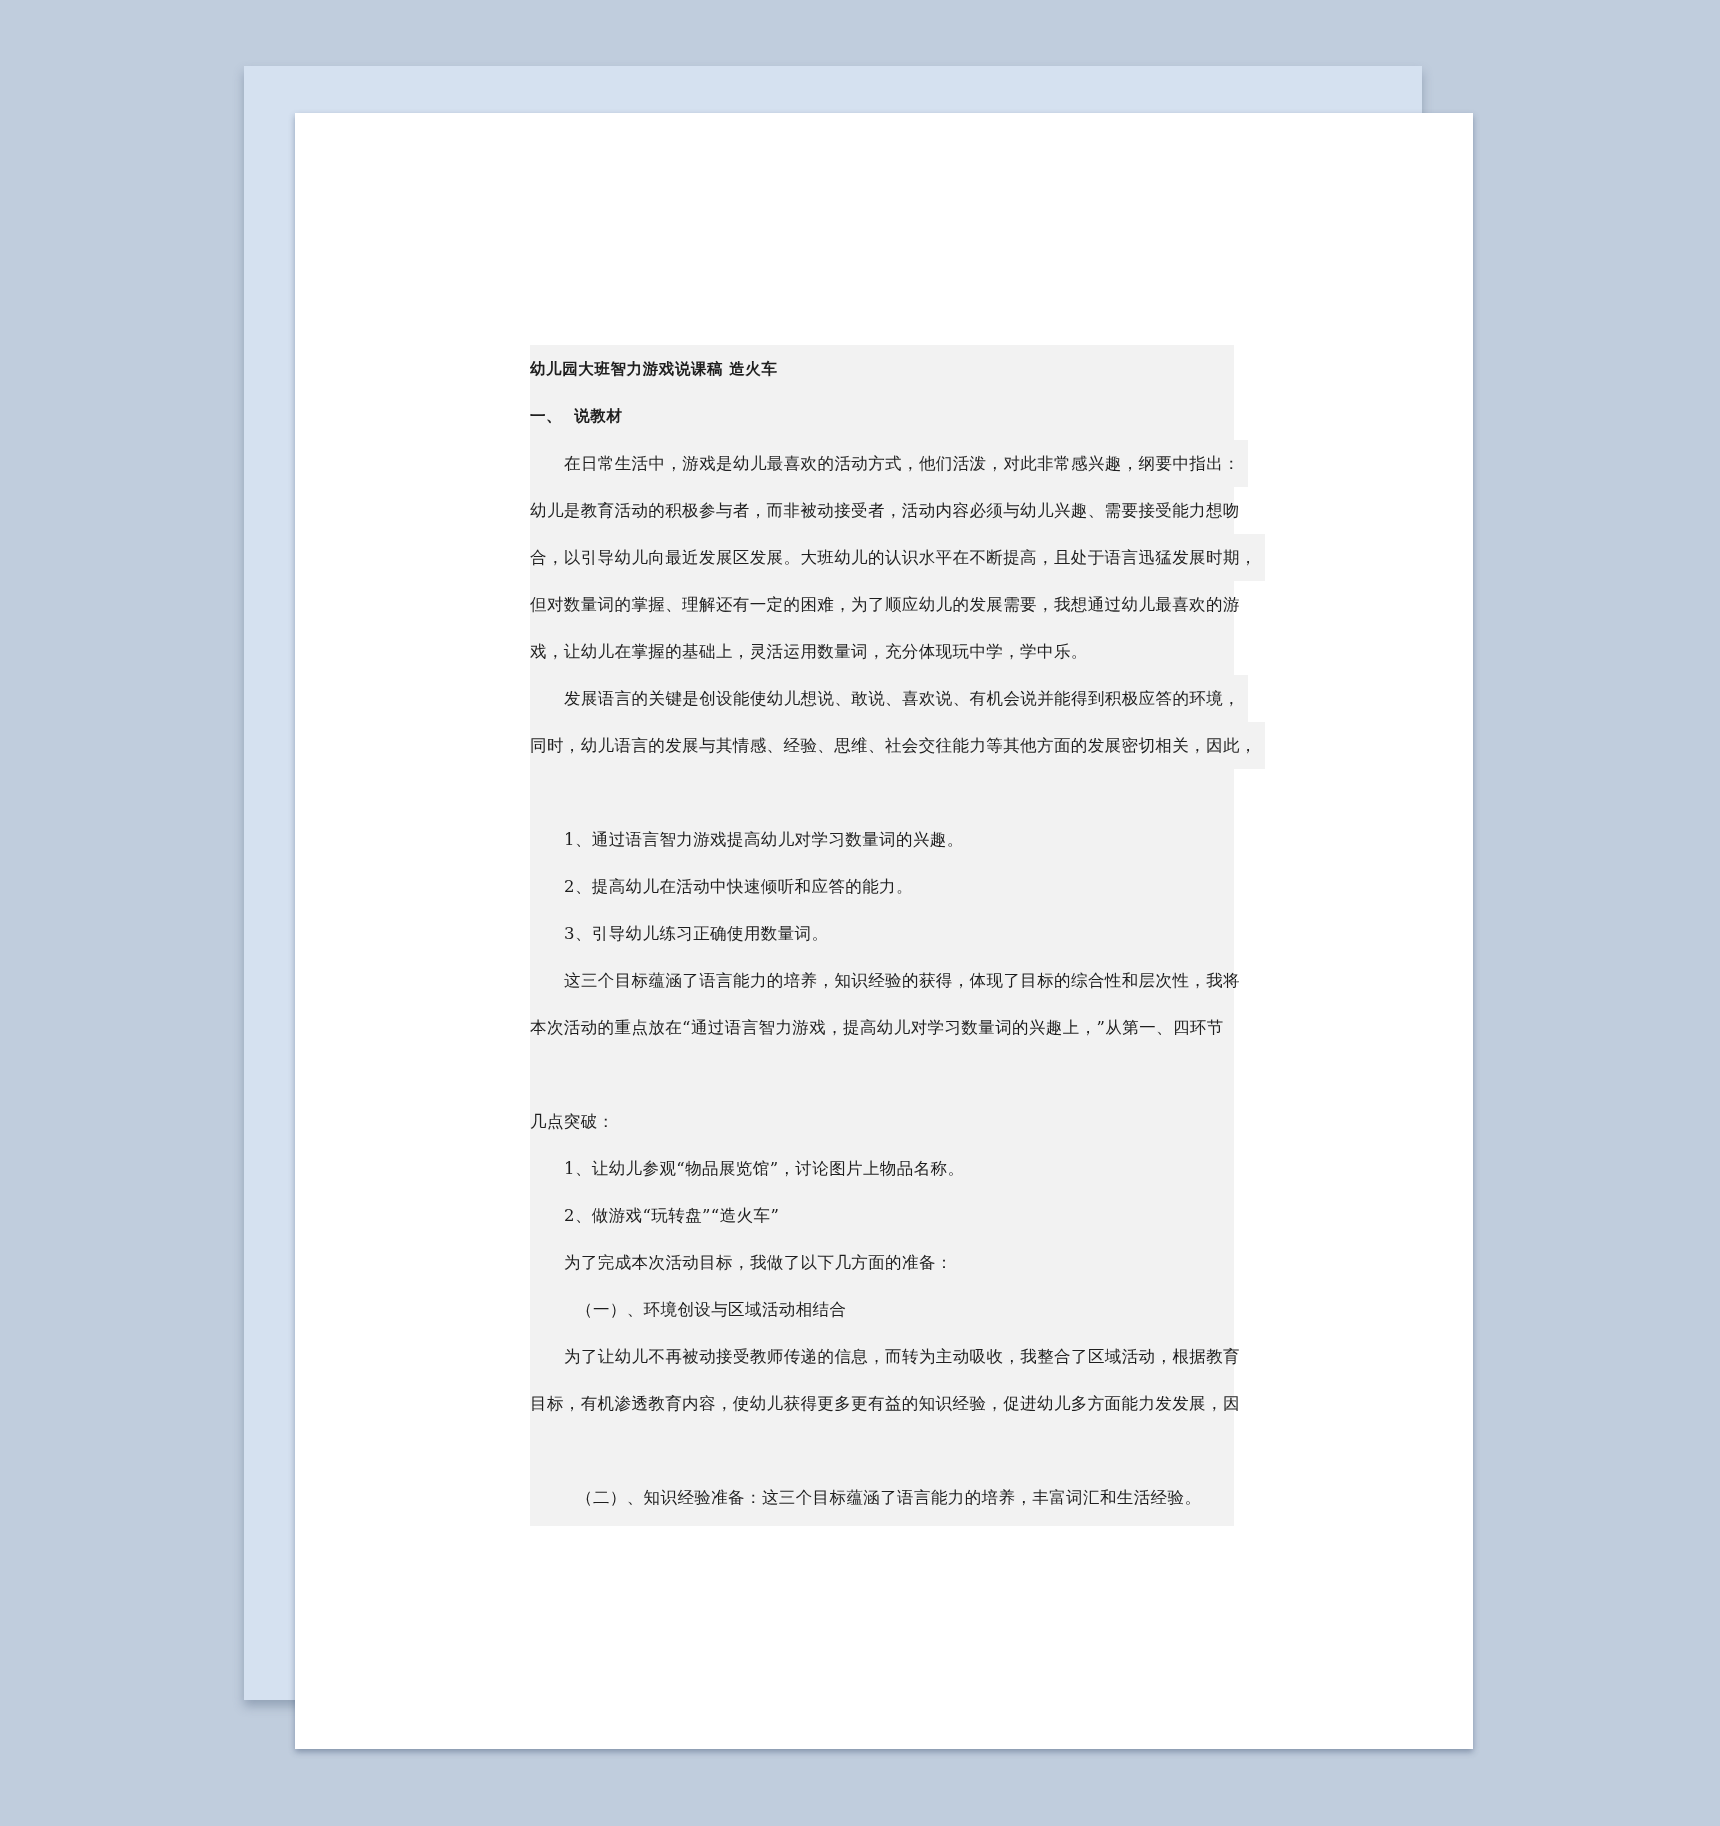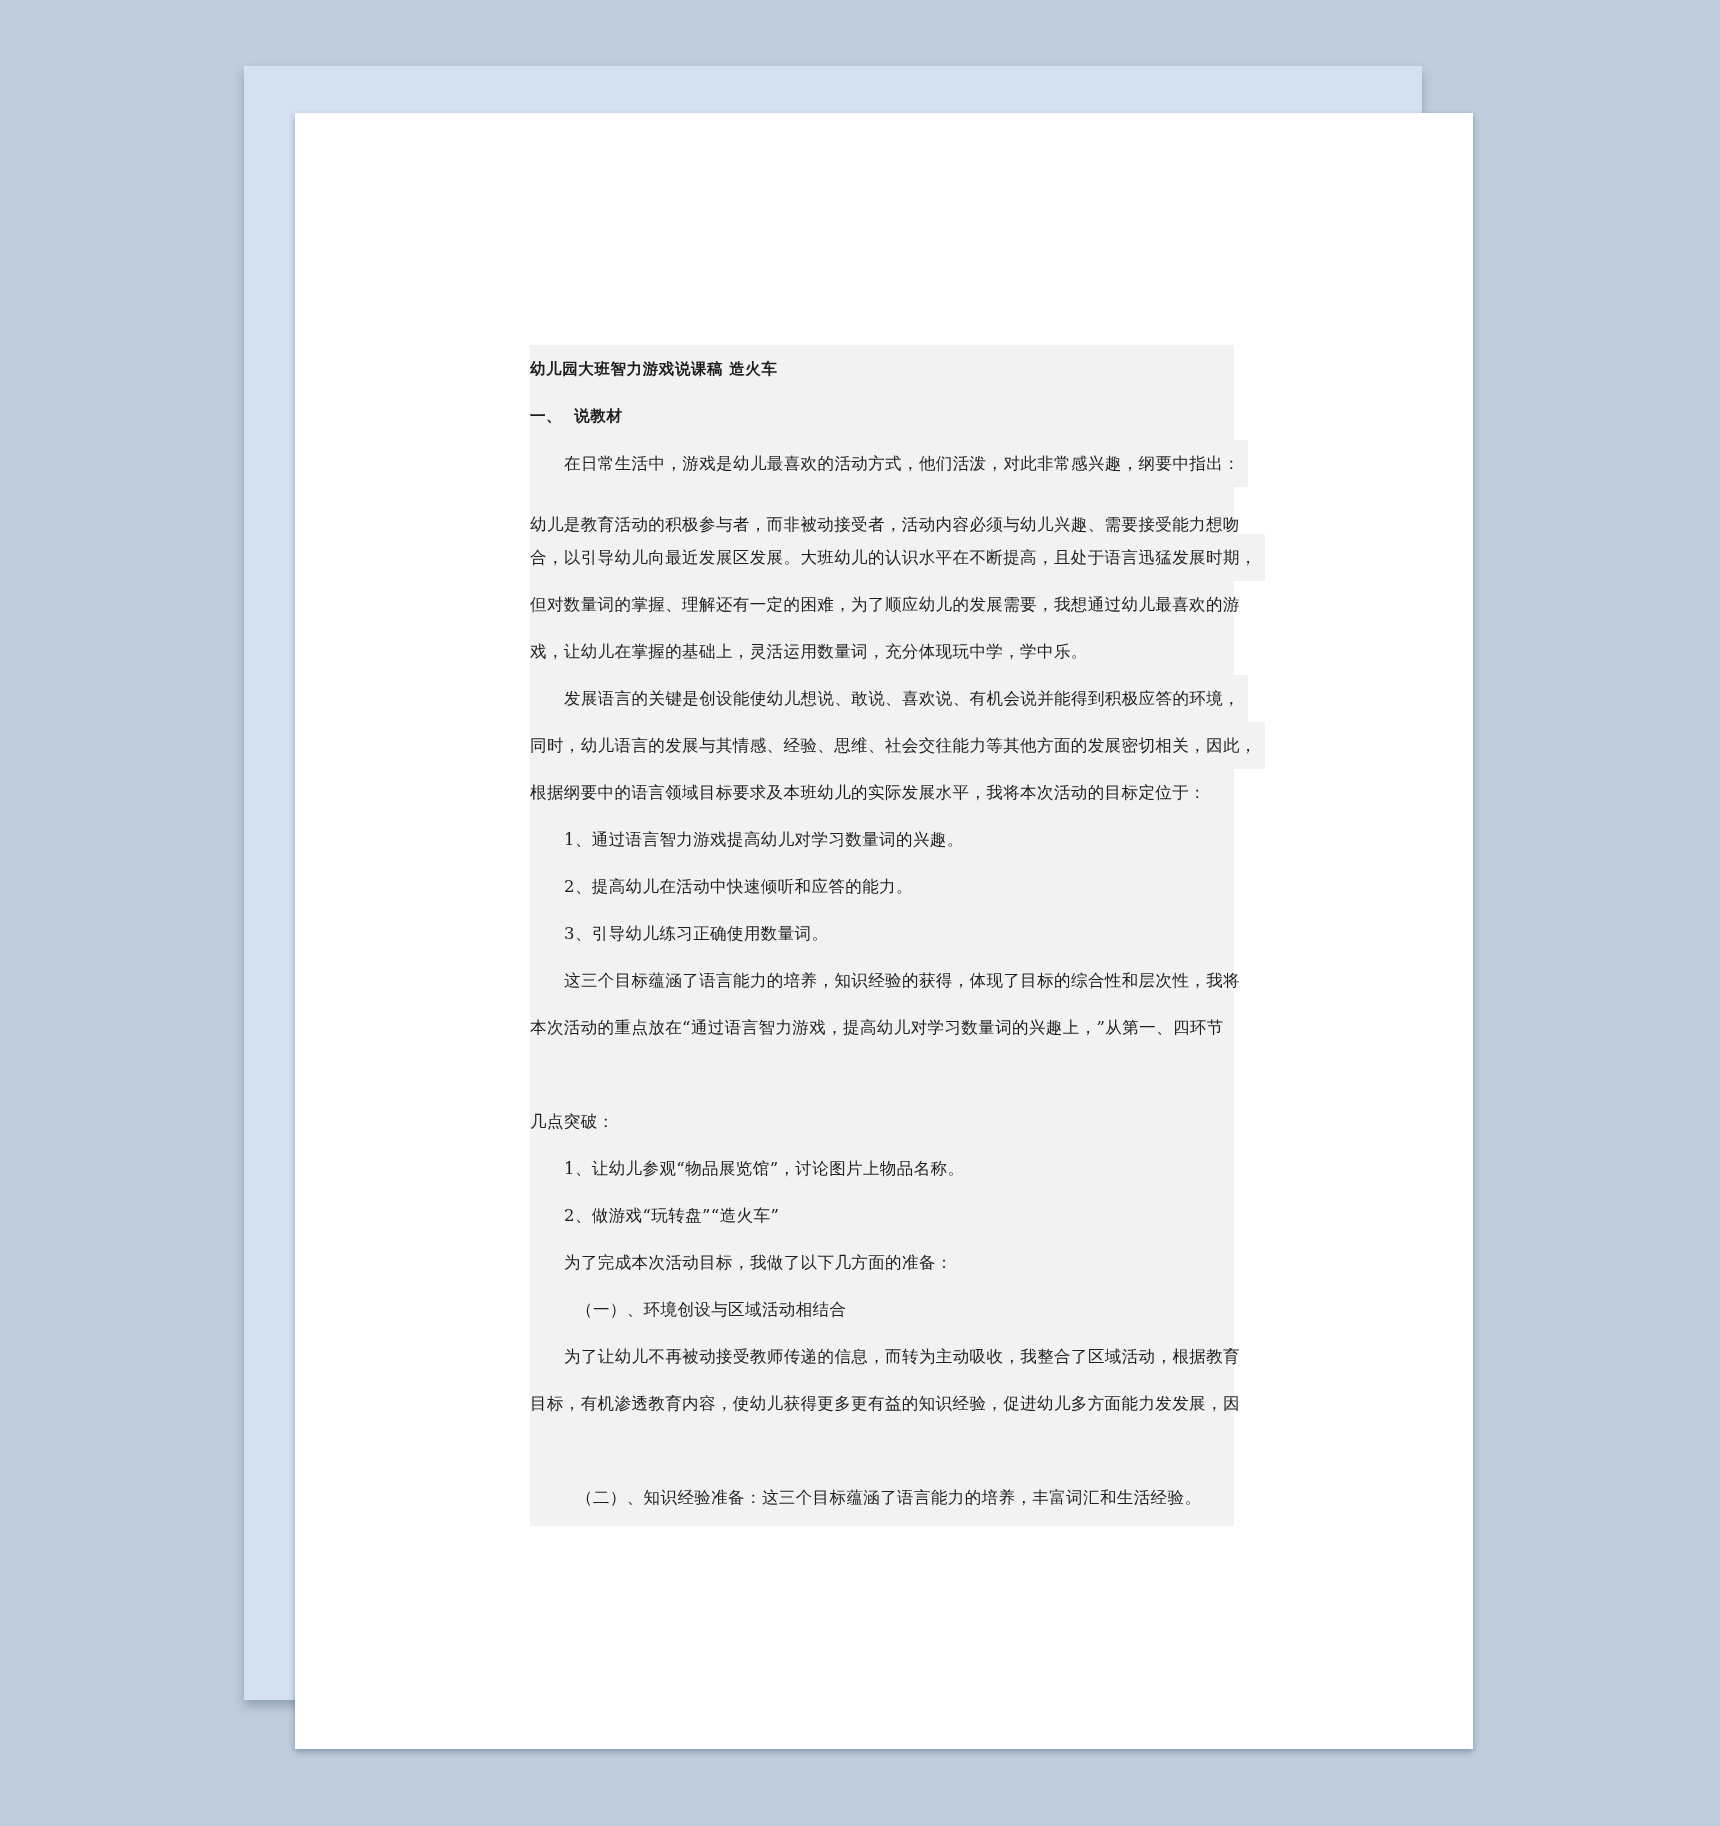--- a/index.html
+++ b/index.html
@@ -36,27 +36,26 @@
 <body>
 
 <div class="back-page"></div>
 <div class="front-page"></div>
 
 <div class="text-block">
   <div class="line bold" style="top:1px">幼儿园大班智力游戏说课稿 造火车</div>
   <div class="line bold" style="top:48px;white-space:pre">一、  说教材</div>
 
   <div class="line indent hl-ext" style="top:95px">在日常生活中，游戏是幼儿最喜欢的活动方式，他们活泼，对此非常感兴趣，纲要中指出：</div>
-  <div class="line" style="top:156px">幼儿是教育活动的积极参与者，而非被动接受者，活动内容必须与幼儿兴趣、需要接受能力想吻</div>
+  <div class="line" style="top:142px">幼儿是教育活动的积极参与者，而非被动接受者，活动内容必须与幼儿兴趣、需要接受能力想吻</div>
   <div class="line hl-ext" style="top:189px">合，以引导幼儿向最近发展区发展。大班幼儿的认识水平在不断提高，且处于语言迅猛发展时期，</div>
   <div class="line" style="top:236px">但对数量词的掌握、理解还有一定的困难，为了顺应幼儿的发展需要，我想通过幼儿最喜欢的游</div>
   <div class="line" style="top:283px">戏，让幼儿在掌握的基础上，灵活运用数量词，充分体现玩中学，学中乐。</div>
   <div class="line indent hl-ext" style="top:330px">发展语言的关键是创设能使幼儿想说、敢说、喜欢说、有机会说并能得到积极应答的环境，</div>
   <div class="line hl-ext" style="top:377px">同时，幼儿语言的发展与其情感、经验、思维、社会交往能力等其他方面的发展密切相关，因此，</div>
-  <div class="line" style="top:424px">根据纲要中的语言领域目标要求及本班幼儿的实际发展水平，我将本次活动的目标定位于：</div>
   <div class="line indent" style="top:471px">1、通过语言智力游戏提高幼儿对学习数量词的兴趣。</div>
   <div class="line indent" style="top:518px">2、提高幼儿在活动中快速倾听和应答的能力。</div>
   <div class="line indent" style="top:565px">3、引导幼儿练习正确使用数量词。</div>
   <div class="line indent" style="top:612px">这三个目标蕴涵了语言能力的培养，知识经验的获得，体现了目标的综合性和层次性，我将</div>
   <div class="line" style="top:659px">本次活动的重点放在“通过语言智力游戏，提高幼儿对学习数量词的兴趣上，”从第一、四环节</div>
   <div class="line" style="top:753px">几点突破：</div>
   <div class="line indent" style="top:800px">1、让幼儿参观“物品展览馆”，讨论图片上物品名称。</div>
   <div class="line indent" style="top:847px">2、做游戏“玩转盘”“造火车”</div>
   <div class="line indent" style="top:894px">为了完成本次活动目标，我做了以下几方面的准备：</div>
   <div class="line indent2" style="top:941px">（一）、环境创设与区域活动相结合</div>

